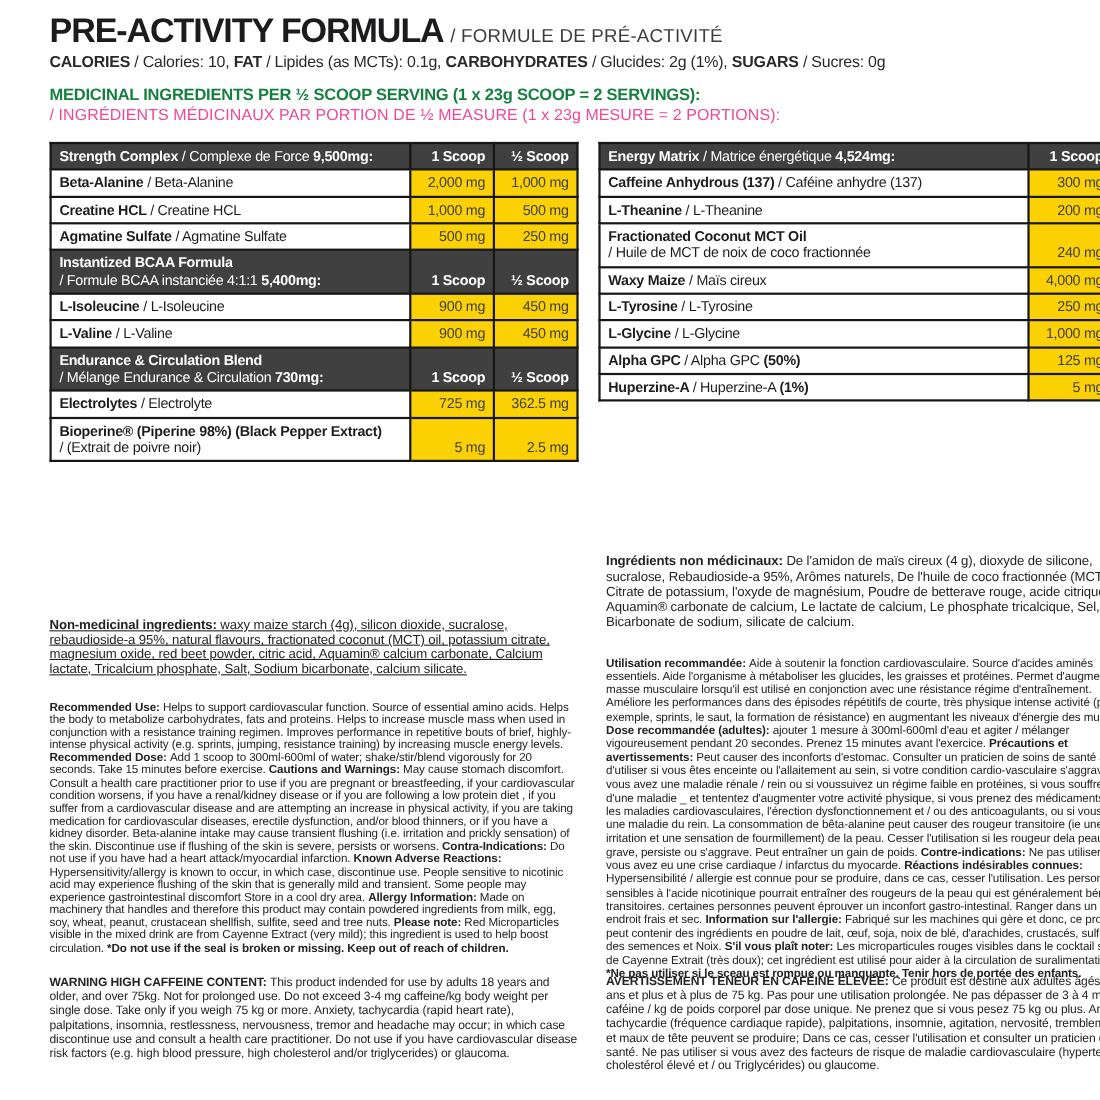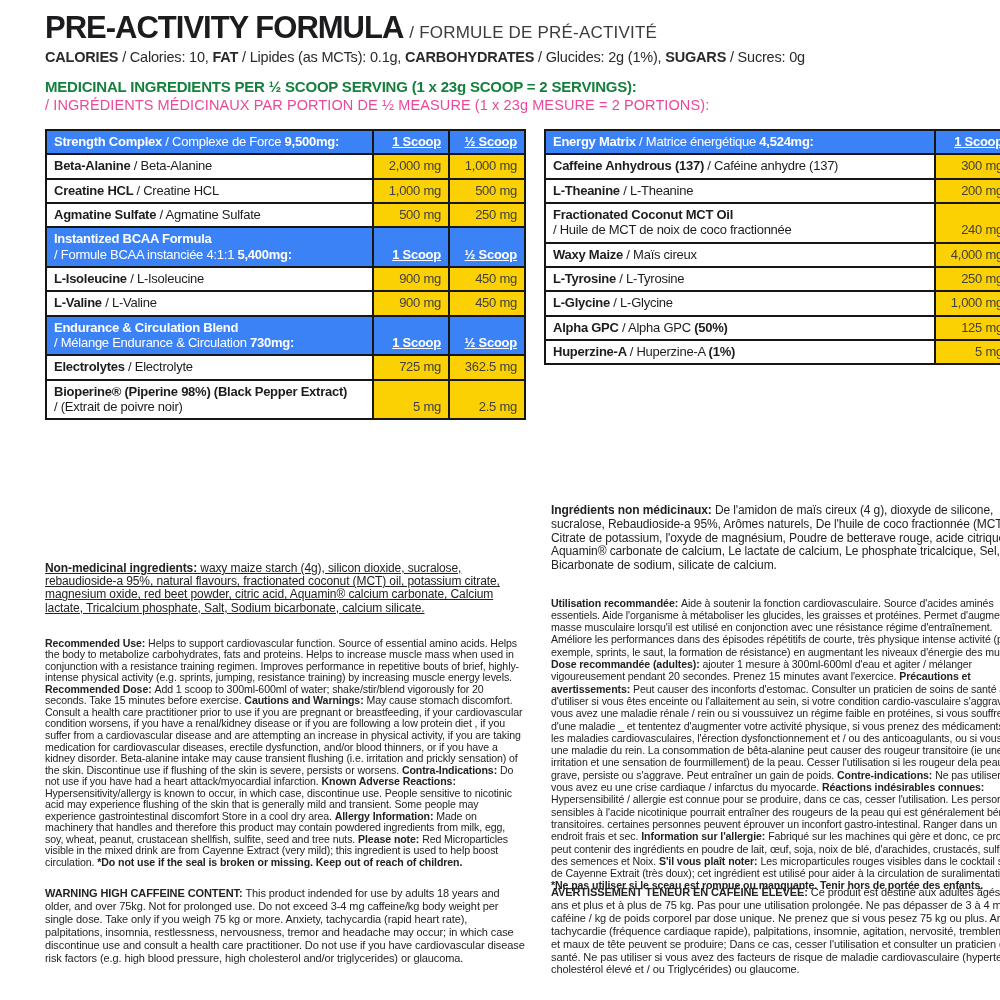--- a/index.html
+++ b/index.html
@@ -15,24 +15,24 @@
   .med1{font-size:15px;font-weight:bold;margin-top:13px;letter-spacing:-0.2px;color:#15803d;}
   .med2{font-size:14.5px;margin-top:2px;color:#ec4899;letter-spacing:0.1px;}
 
   
   .tbl{position:absolute;border-collapse:collapse;table-layout:fixed;}
   #tbl-left{left:10px;top:129px;width:481px;}
   #tbl-right{left:509px;top:129px;width:544px;}
   .tbl td{border:2px solid #161616;padding:3px 7px 4px;font-size:13px;line-height:1.18;
           letter-spacing:-0.25px;vertical-align:middle;}
   .tbl td.lbl{white-space:pre-line;background:#fff;color:#1d1d1f;}
-  .tbl tr.section td{background:#3b82f6;color:#fff;}
+  .tbl tr.section td{background:#404040;color:#fff;}
   .tbl td.val{text-align:right;vertical-align:bottom;}
   .tbl tr.item td.val{background:#fcd104;color:#414143;}
-  .tbl tr.section td.val{font-weight:bold;text-decoration:underline;}
+  .tbl tr.section td.val{font-weight:bold;}
   .c-v1,.c-v2{width:76px;}
 
   
   .para{position:absolute;color:#232325;letter-spacing:-0.1px;text-align:left;}
   #p-l1{left:10px;top:550px;width:480px;font-size:12px;line-height:13.2px;text-decoration:underline;}
   #p-l2{left:10px;top:627px;width:481px;font-size:10.6px;line-height:11.55px;}
   #p-l3{left:10px;top:876px;width:481px;font-size:11px;line-height:13px;}
   #p-r1{left:516px;top:492px;width:478px;font-size:12px;line-height:13.8px;}
   #p-r2{left:516px;top:586px;width:480px;font-size:10.6px;line-height:12.3px;}
   #p-r3{left:516px;top:875px;width:480px;font-size:11px;line-height:12.9px;}

